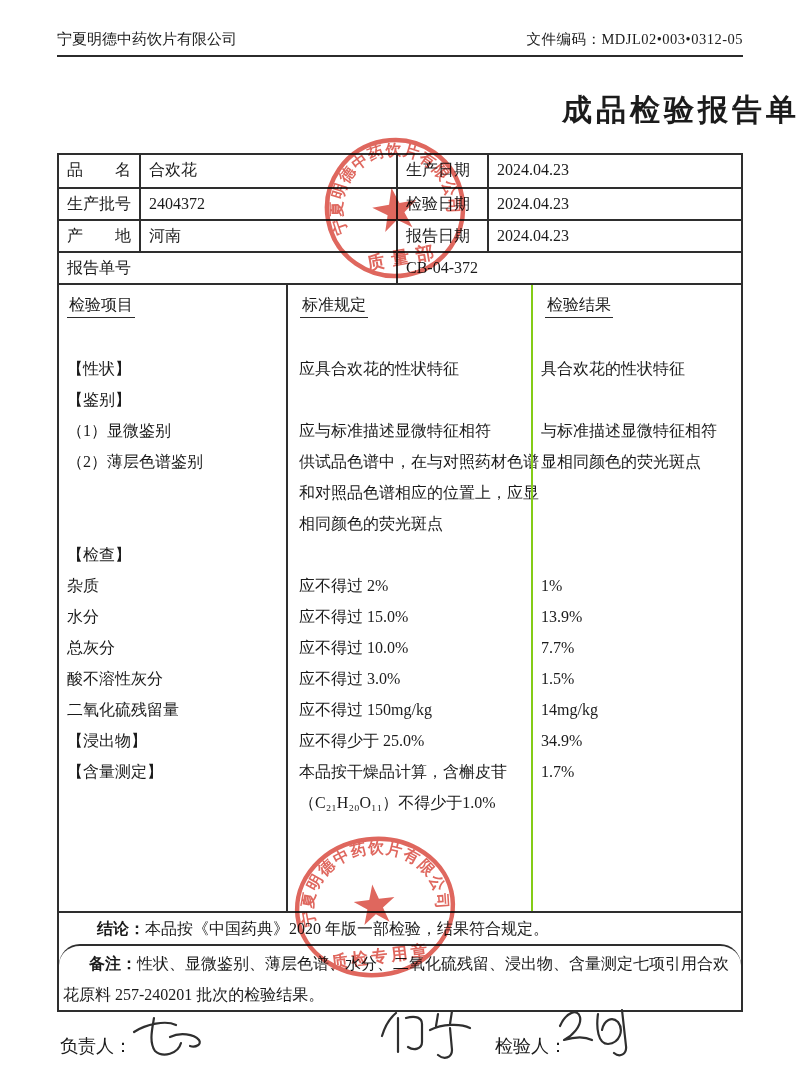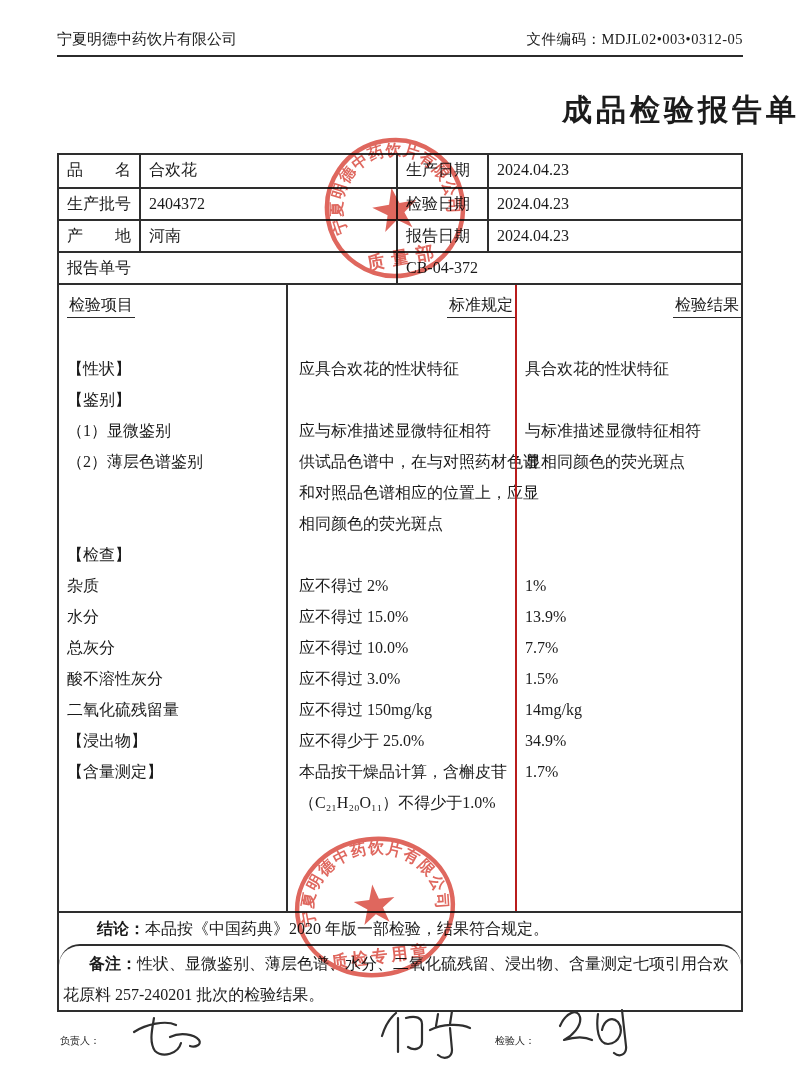--- a/index.html
+++ b/index.html
@@ -29,34 +29,34 @@
   .info-grid > div { height:32px; line-height:30px; padding-left:8px; overflow:hidden; }
   .info-grid .bl { border-left:2px solid #2e2e2e; }
   .info-grid .bt { border-top:2px solid #2e2e2e; }
   .span2a { grid-column:1 / 3; }
   .span2b { grid-column:3 / 5; }
   
   .main-sec { border-top:2px solid #2e2e2e; height:628px; display:flex; flex-direction:column; }
   .mrow { display:flex; align-items:stretch; }
   .mrow .c1 { width:227px; padding-left:8px; }
   .mrow .c2 { width:229px; border-left:2px solid #2e2e2e; padding-left:11px; }
-  .mrow .c3 { flex:1; border-left:2px solid #b91c1c; padding-left:8px; }
+  .mrow .c3 { flex:1; border-left:2px solid #84cc16; padding-left:8px;margin-left:16px; }
   .head-row { height:68px; }
-  .head-row .c2, .head-row .c3 { text-align:right; padding-left:4px; }
+  .head-row .c2, .head-row .c3 { text-align:left; padding-left:12px; }
   .head-row .hl { display:inline-block; margin-top:10px; border-bottom:1.5px solid #2b2b2b; padding:0 2px 1px 2px; }
   .filler { flex:1; }
   .line { min-height:31px; line-height:31px; white-space:pre; }
   
   .concl-row { border-top:2px solid #2e2e2e; height:33px; line-height:31px; padding-left:38px; }
   .remark-row { border-top:2px solid #2e2e2e; height:66px; padding:2px 8px 0 4px;border-radius:21px; }
   .remark-row .line { line-height:31px; min-height:31px; white-space:normal; }
   .indent { text-indent:26px; }
   b.lbl { font-weight:bold; }
   
-  .sig-label { position:absolute; font-size:10px;font-family:Liberation Serif, serif; }
+  .sig-label { position:absolute; font-size:18px;font-family:Liberation Serif, serif; }
   .sig-svg { position:absolute; pointer-events:none; }
   .sig-svg path { stroke:#2f2f2f; stroke-width:2.2; fill:none; stroke-linecap:round; stroke-linejoin:round; }
   
   .stamp { position:absolute; pointer-events:none; mix-blend-mode:multiply; opacity:0.82; }
   .stamp text { font-family:"Liberation Serif","DejaVu Serif",serif; font-weight:bold; }
 </style>
 </head>
 <body>
 
 <div class="header">

